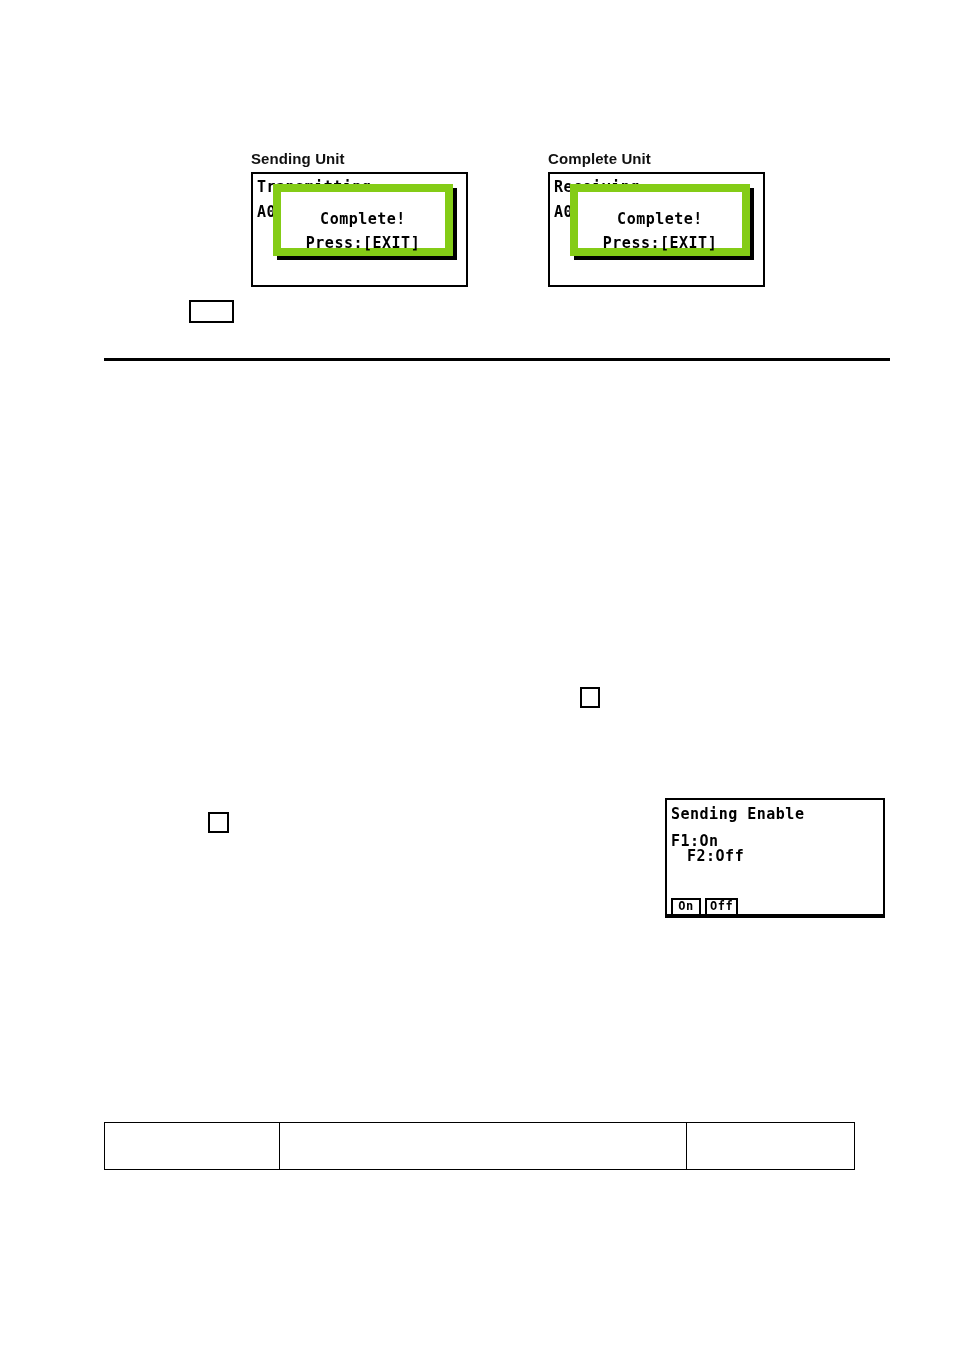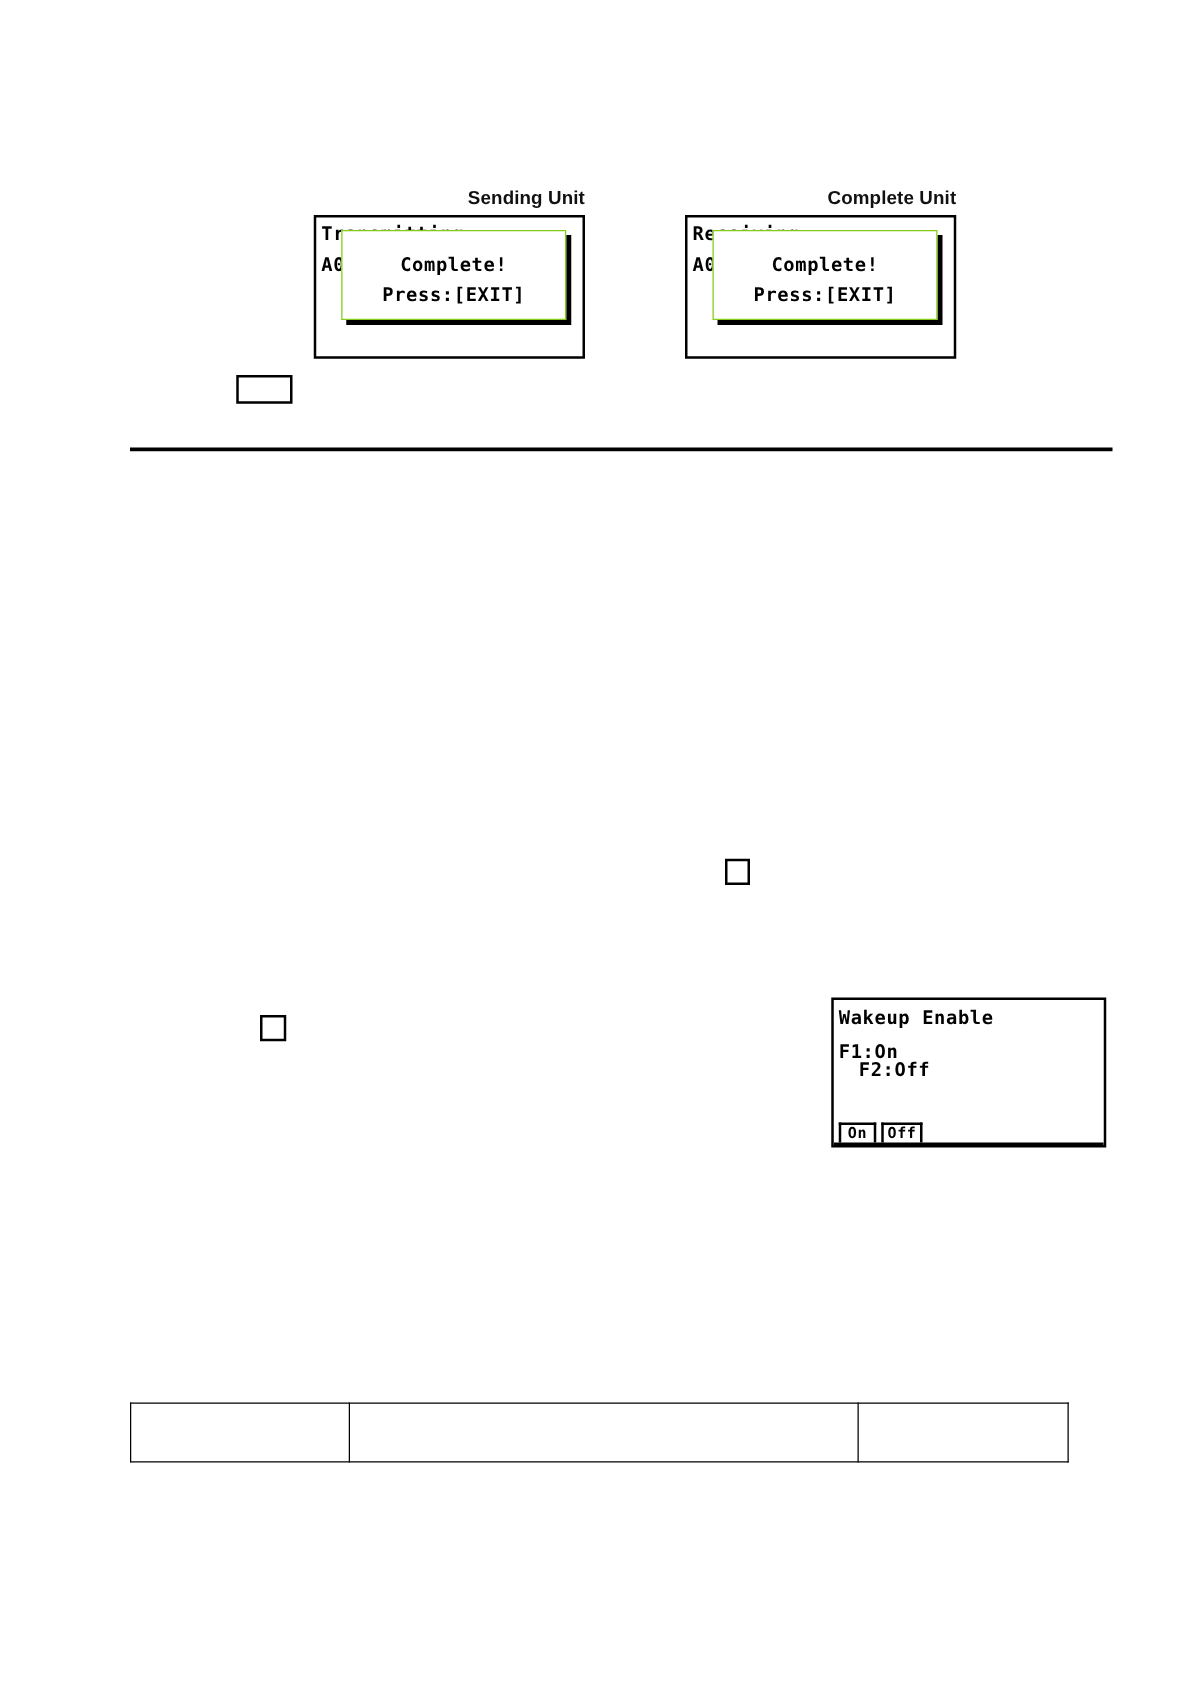--- a/index.html
+++ b/index.html
@@ -25,21 +25,21 @@
   
   .abs { position: absolute; }
 
   
   .unit-caption {
     font-family: "Liberation Sans", sans-serif;
     font-size: 15px;
     font-weight: bold;
     letter-spacing: 0.1px;
     color: #111111;
-    text-align: right;
+    text-align: left;
     white-space: nowrap;
   }
 
   
   .lcd {
     position: absolute;
     background: #ffffff;
     border: 2px solid #000000;
     box-sizing: border-box;
     overflow: hidden;
@@ -57,21 +57,21 @@
   }
 
   
   .lcd-dialog-shadow {
     position: absolute;
     background: #000000;
   }
   .lcd-dialog {
     position: absolute;
     background: #ffffff;
-    border: 1px solid #84cc16;
+    border: 8px solid #84cc16;
     box-sizing: border-box;
     padding-left: 29px;
   }
   .lcd-dialog-text {
     position: absolute;
     left: 0;
     right: 0;
     text-align: center;
     font-family: "DejaVu Sans Mono", "Liberation Mono", monospace;
     font-size: 15px;
@@ -182,21 +182,21 @@
   <div class="key-box" style="left:189px; top:300px; width:45px; height:23px;"></div>
 
   <div class="hrule" style="left:104px; top:358px; width:786px; height:3px;"></div>
 
   <div class="key-box" style="left:580px; top:687px; width:20px; height:21px;"></div>
 
   <div class="key-box" style="left:208px; top:812px; width:21px; height:21px;"></div>
 
   <div class="lcd" style="left:665px; top:798px; width:220px; height:120px;">
 
-    <div class="lcd-line" style="left:4px; top:6px;">Wakeup Enable</div>
+    <div class="lcd-line" style="left:4px; top:6px;">Sending Enable</div>
 
     <div class="lcd-line" style="left:4px; top:33px;">F1:On</div>
 
     <div class="lcd-line" style="left:20px; top:48px;">F2:Off</div>
 
     <div class="fkey-row" style="left:4px; bottom:2px;">
 
       <div class="fkey">On</div>
 
       <div class="fkey">Off</div>

